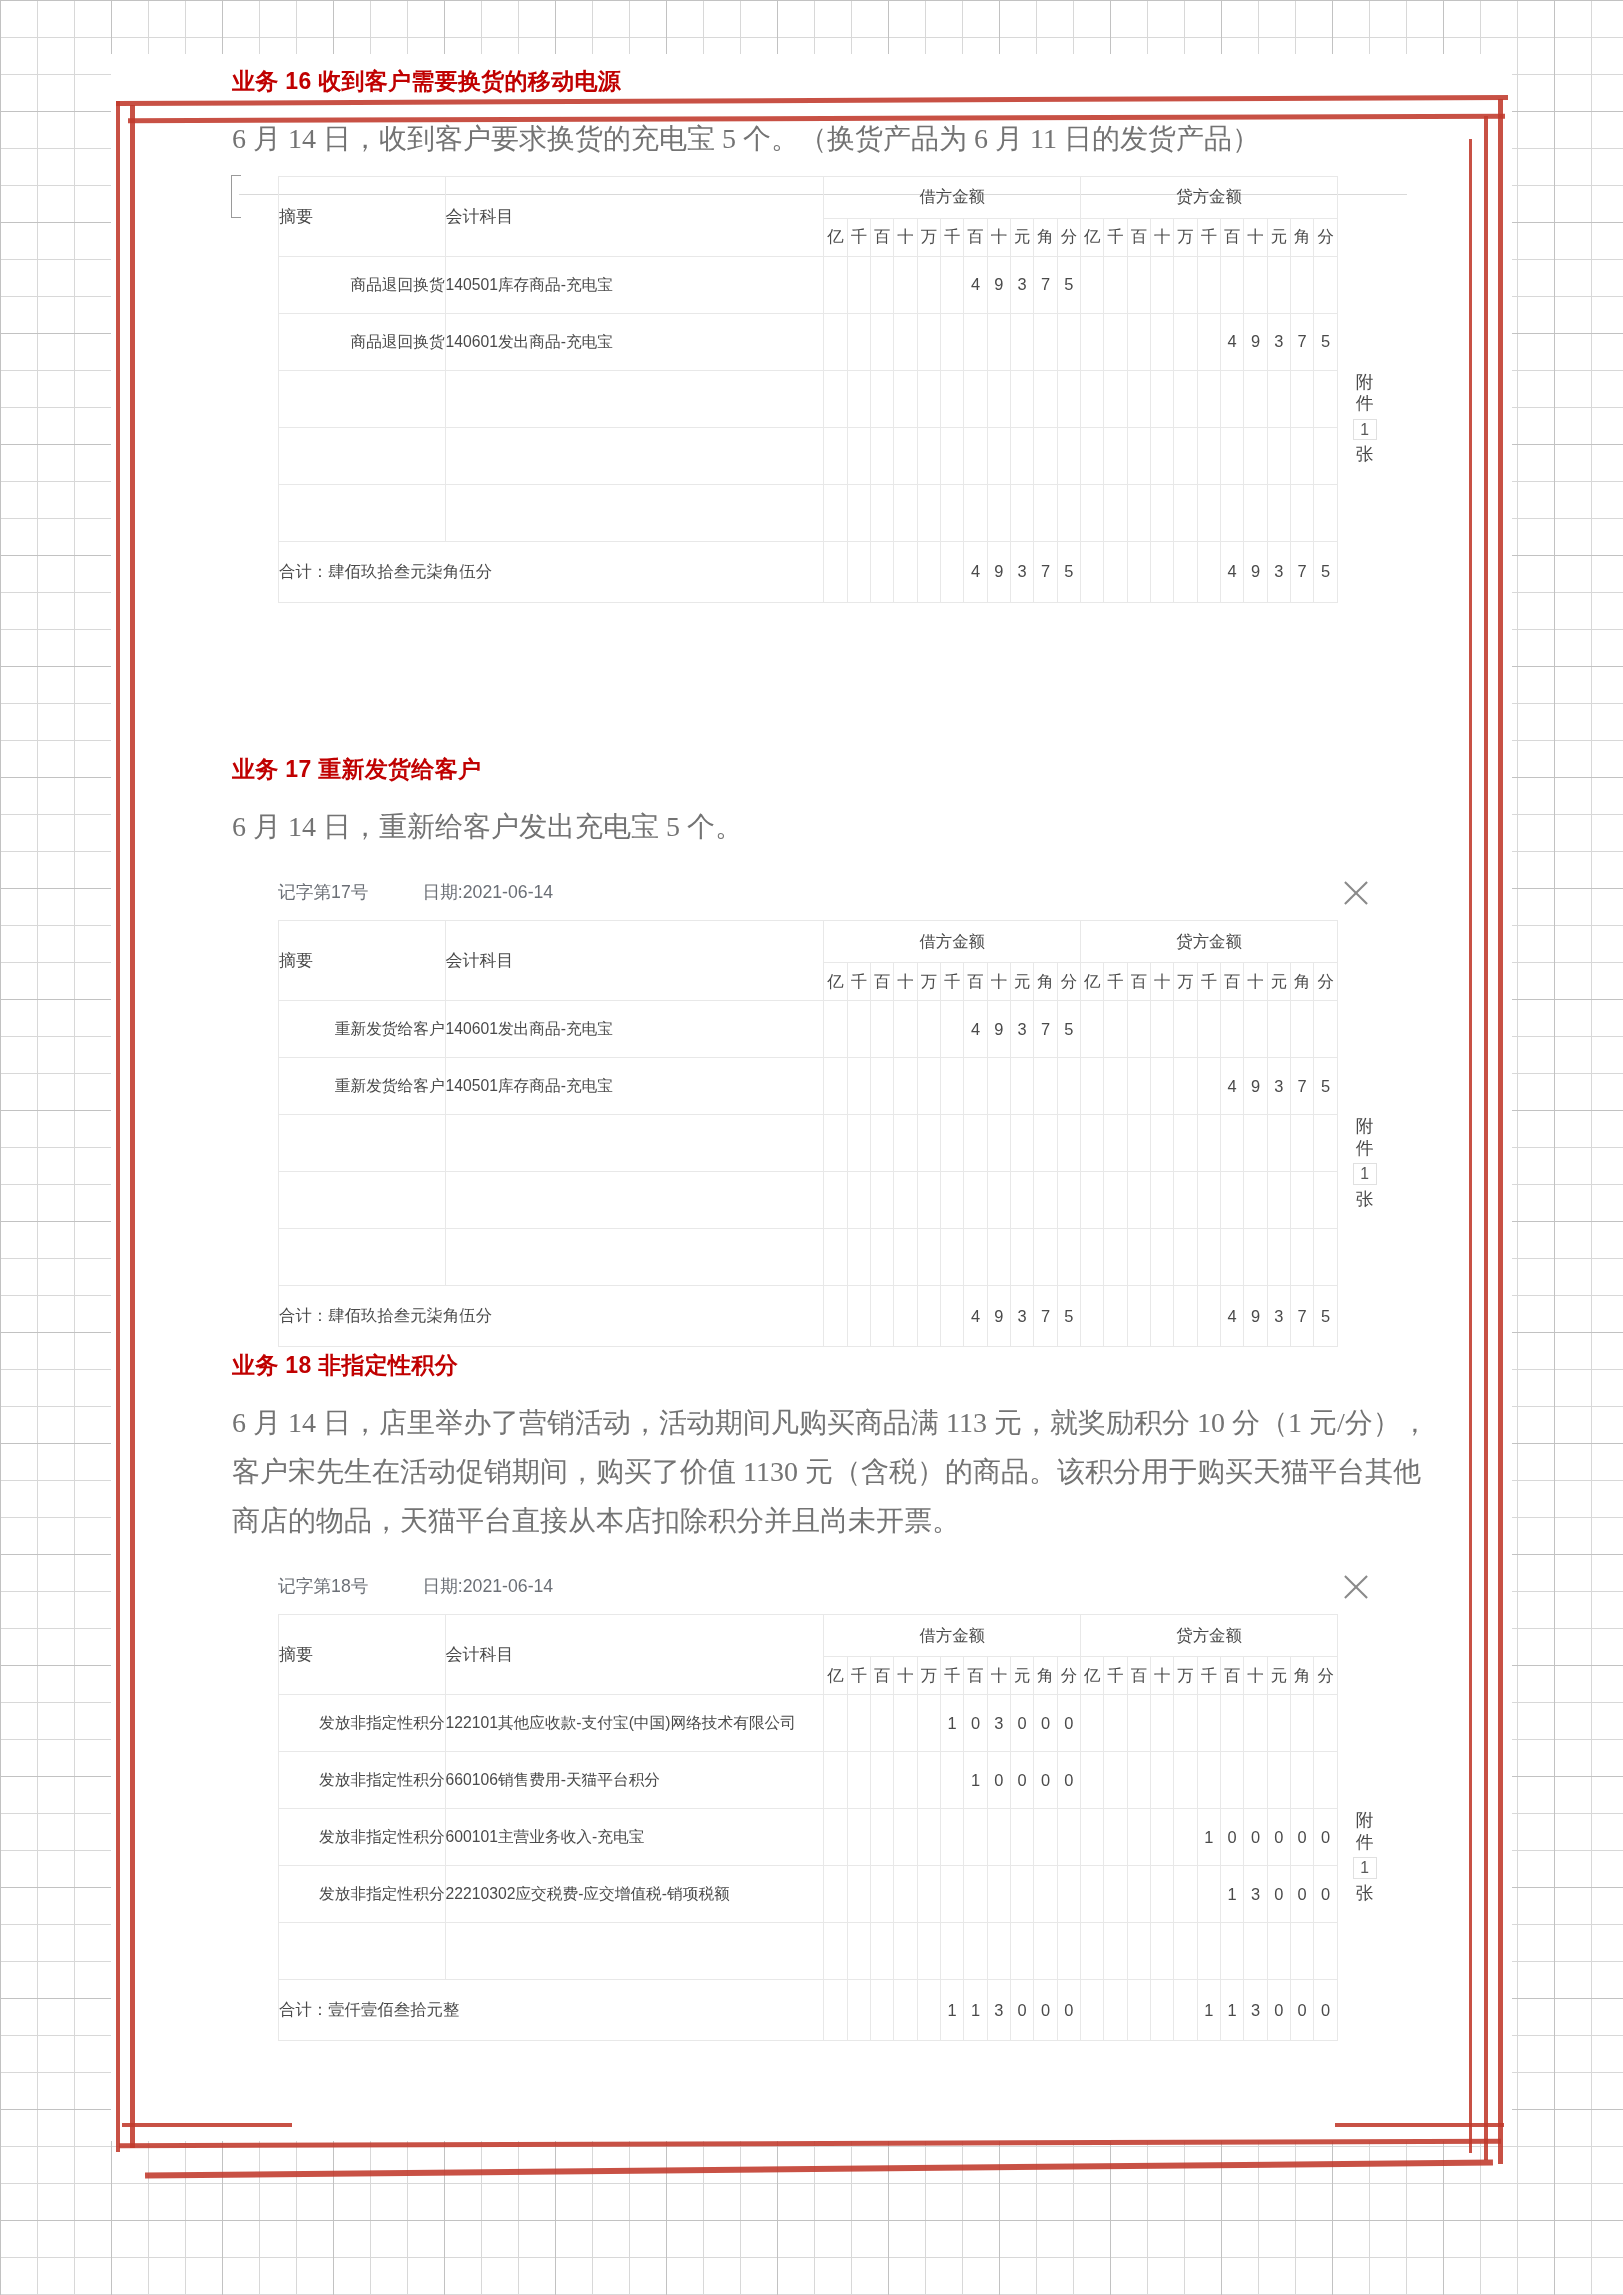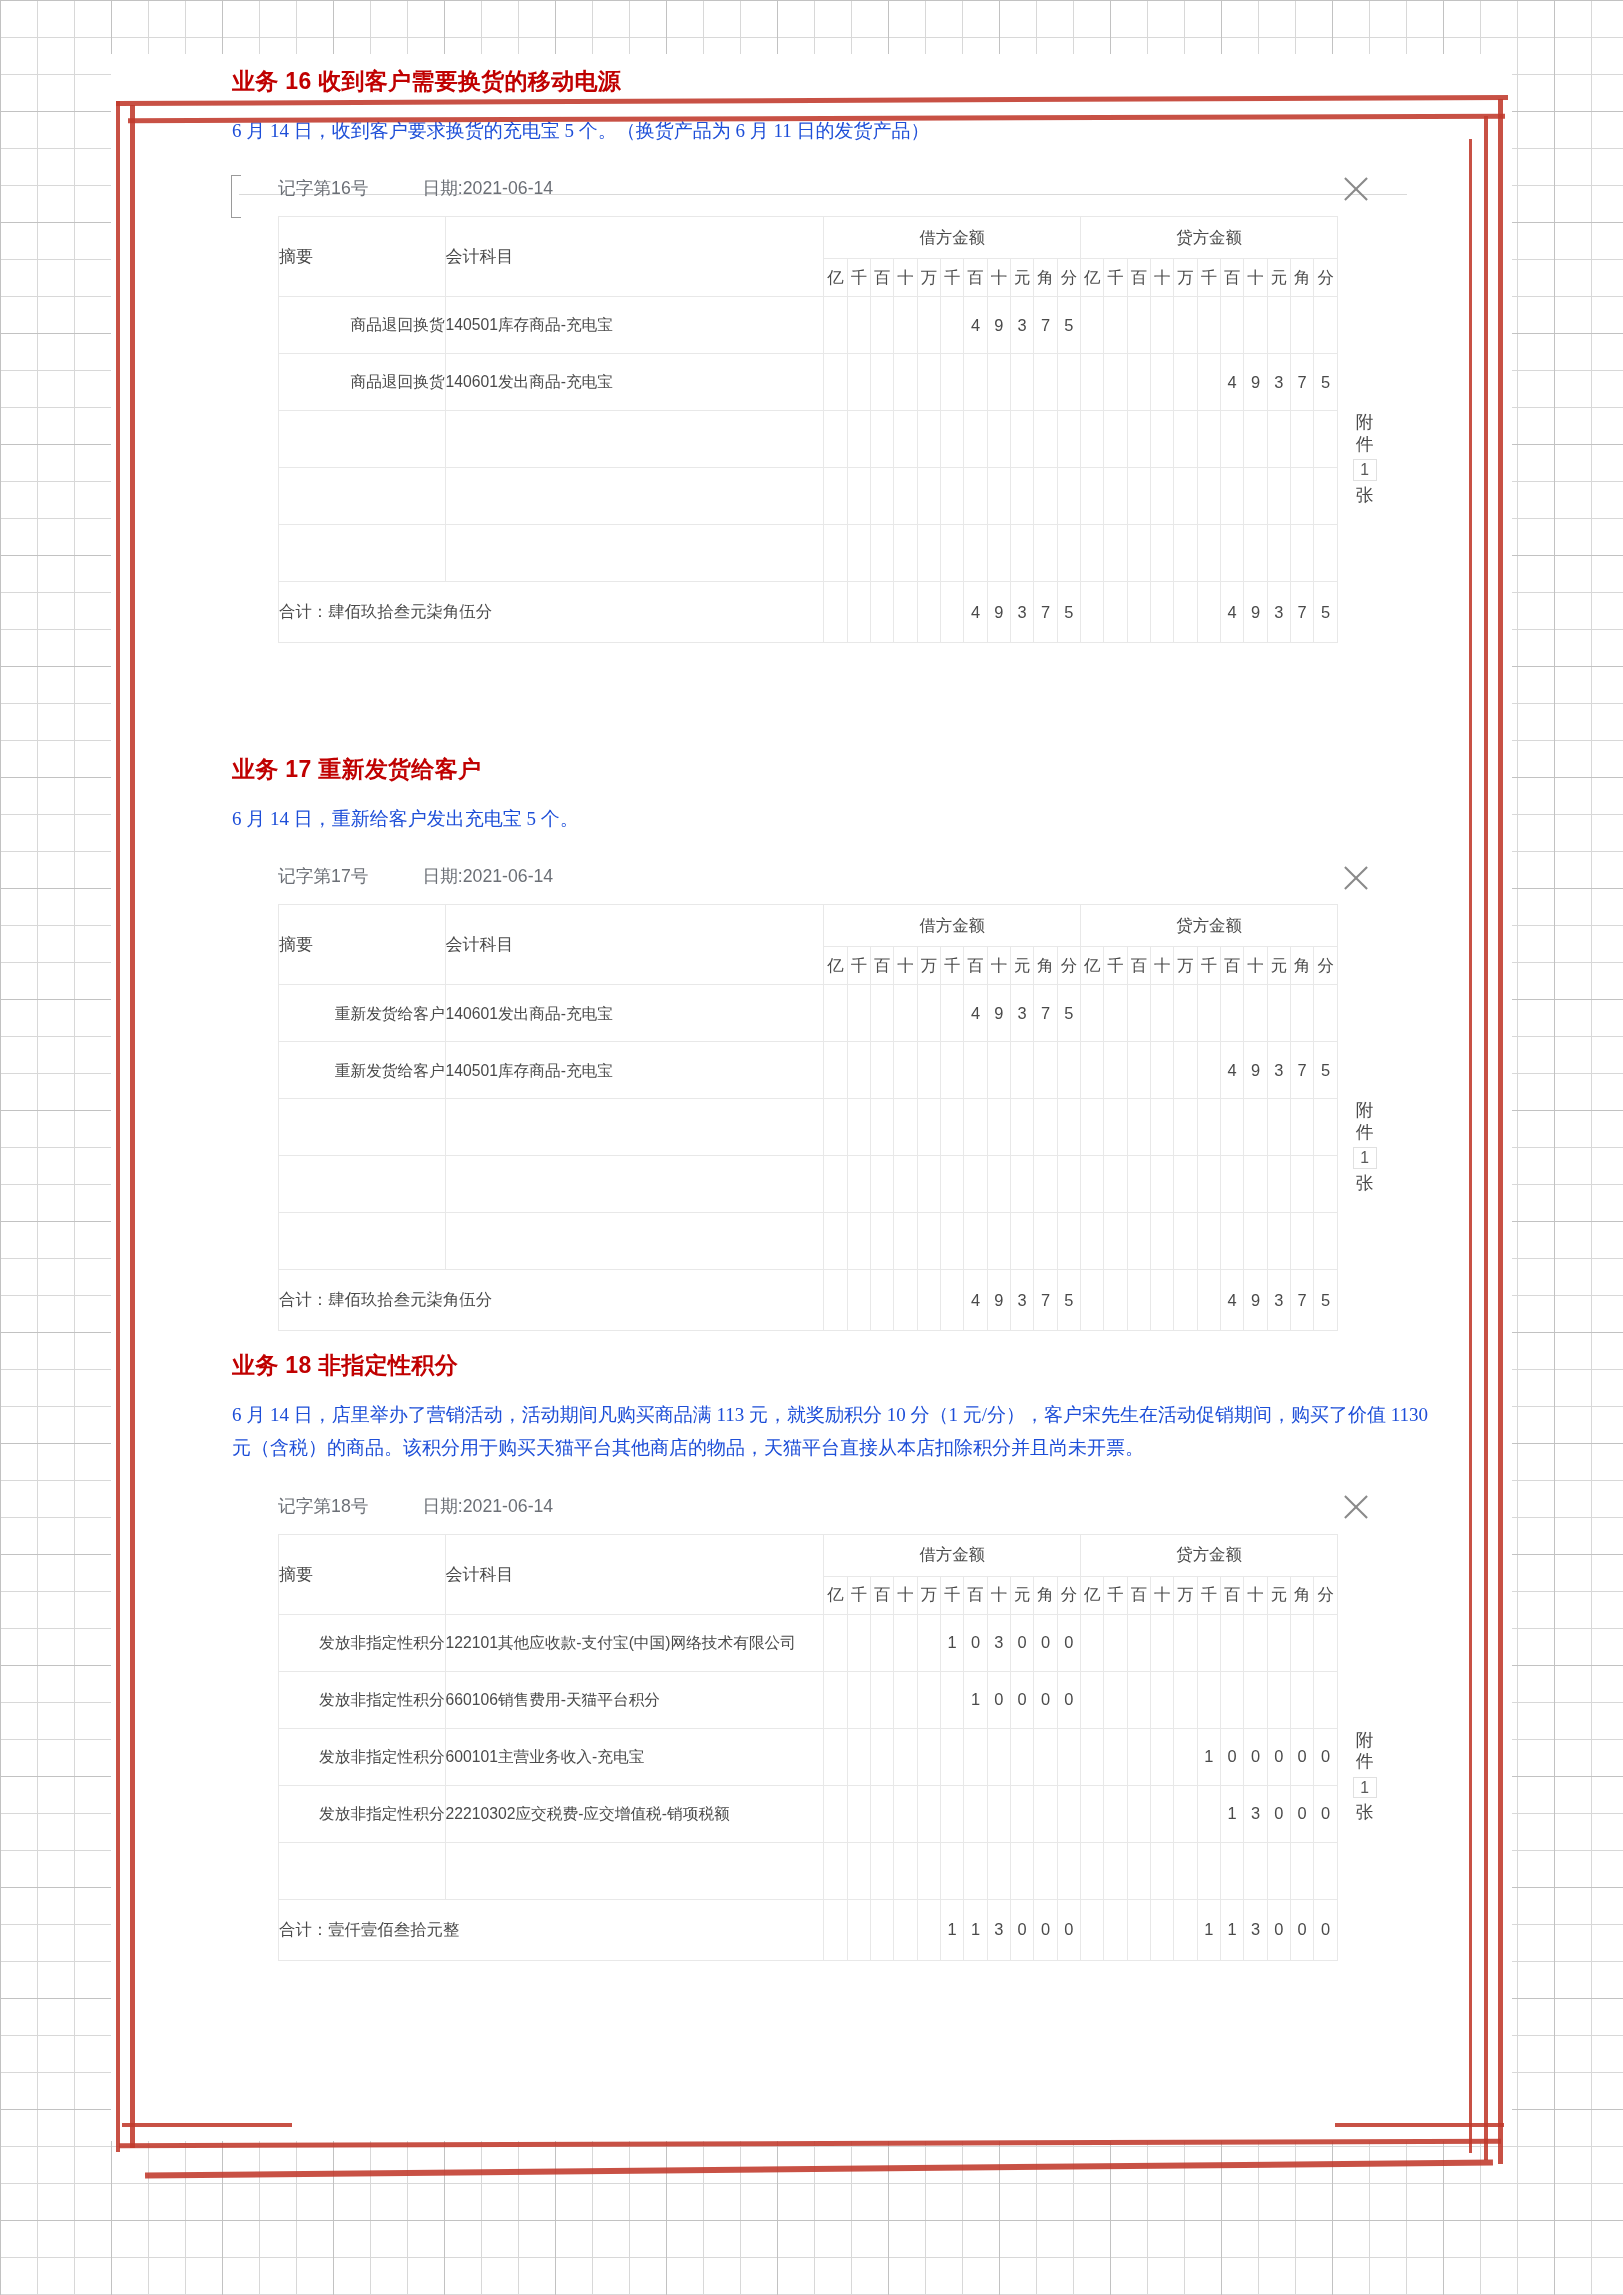--- a/index.html
+++ b/index.html
@@ -45,21 +45,21 @@
     position:absolute;left:111px;top:54px;
     width:1401px;height:2087px;z-index:3;
   }
   .section{position:absolute;left:0;width:1401px;}
   .sec-title{
     color:#c00000;font-weight:bold;font-size:23px;
     letter-spacing:0.3px;margin:0;padding:0 0 0 121px;
     font-family:"Liberation Sans","DejaVu Sans",sans-serif;
   }
   .sec-desc{
-    color:#1d4ed8;font-size:19px;line-height:1.75;
+    color:#737373;font-size:28px;line-height:1.75;
     margin:0;padding:17px 72px 0 121px;
     font-family:"Liberation Serif","DejaVu Serif",serif;
   }
   
   .voucher{position:relative;margin-top:13px;}
   .v-head{
     position:relative;height:56px;
     padding-left:167px;
   }
   .v-no,.v-date{
@@ -151,26 +151,20 @@
 <div id="grid-bg-major"></div>
 <div id="page"></div>
 
 <div id="content">
     <div class="section" style="top:11.8px;">
       <h2 class="sec-title">业务 16 收到客户需要换货的移动电源</h2>
       <p class="sec-desc">6 月 14 日，收到客户要求换货的充电宝 5 个。（换货产品为 6 月 11 日的发货产品）</p>
       <div class="thin-rule" style="top:128px;"></div>
       <div class="bracket" style="top:109px;"></div>
       <div class="voucher">
-        <div class="v-head"><span class="v-no">记字第16号</span><span class="v-date">日期:2021-06-14</span><span class="v-close">
-            <svg width="30" height="30" viewBox="0 0 46 46">
-              <line x1="6" y1="6" x2="40" y2="40" stroke="#8a8a8a" stroke-width="3.2"></line>
-              <line x1="40" y1="6" x2="6" y2="40" stroke="#8a8a8a" stroke-width="3.2"></line>
-            </svg>
-          </span></div>
         <div class="v-body">
           <table class="vt">
             <colgroup>
               <col class="col-zy">
               <col class="col-km">
               <col style="width:22px">
               <col style="width:22px">
               <col style="width:22px">
               <col style="width:22px">
               <col style="width:22px">

